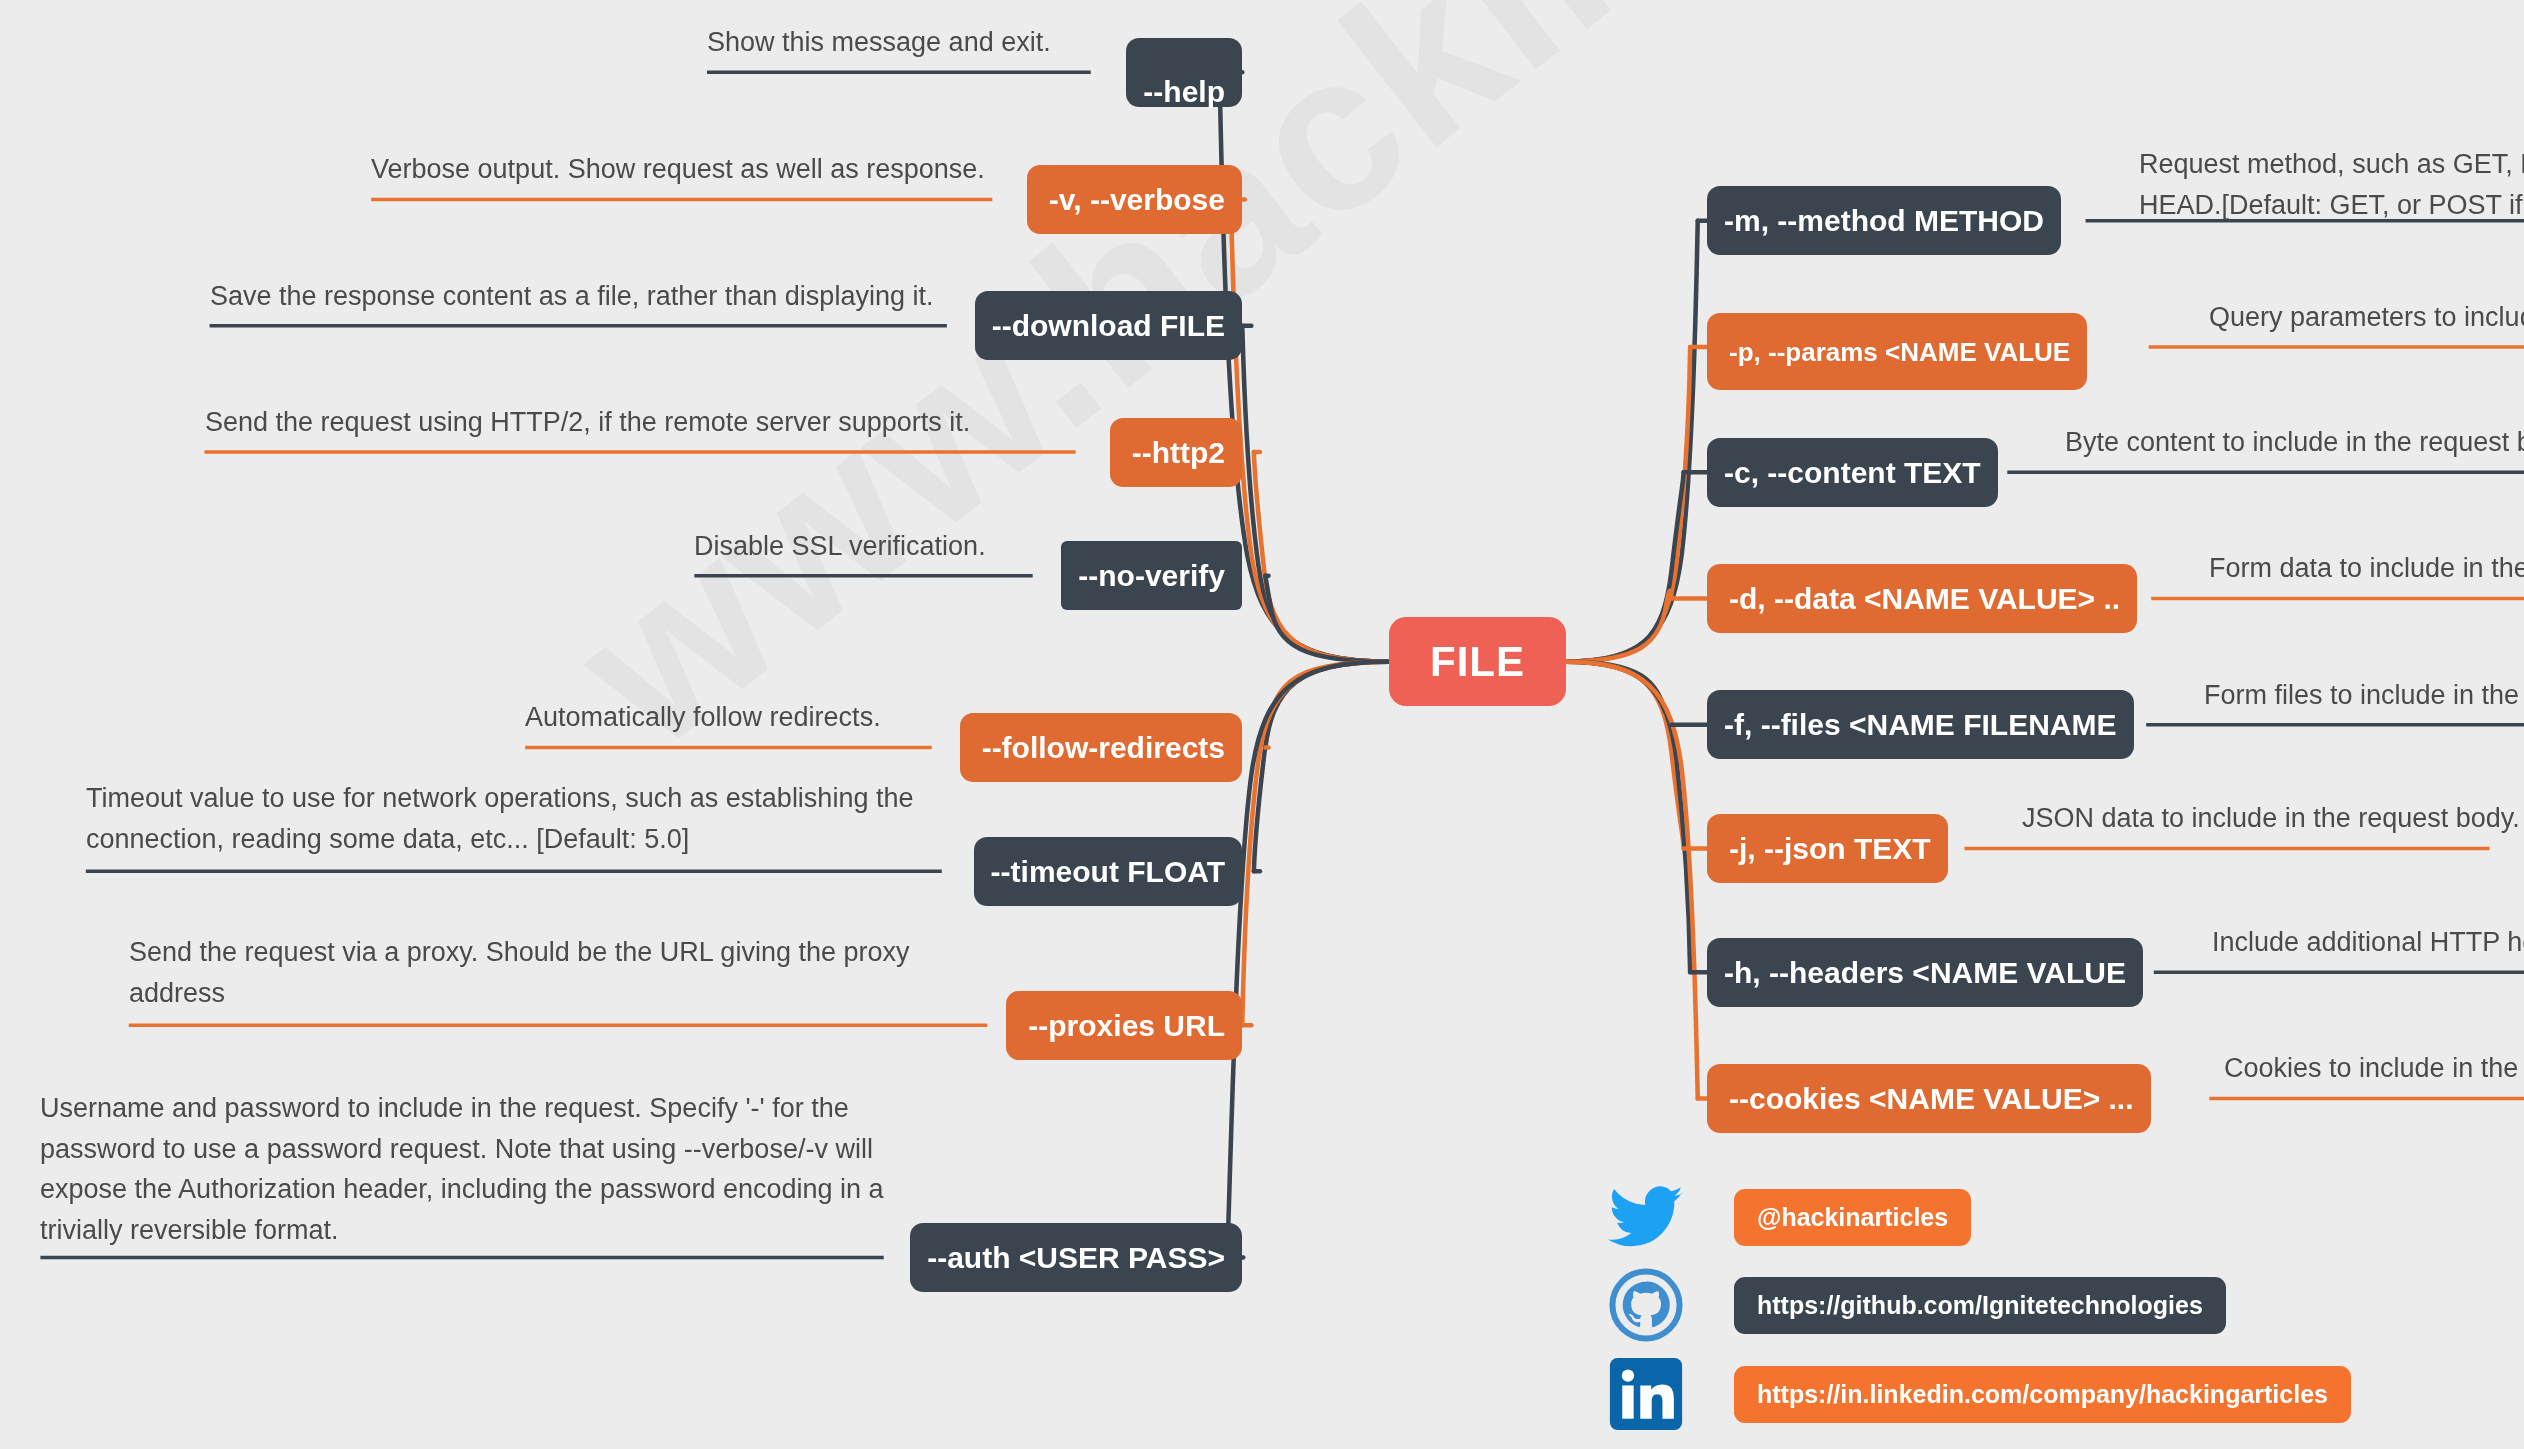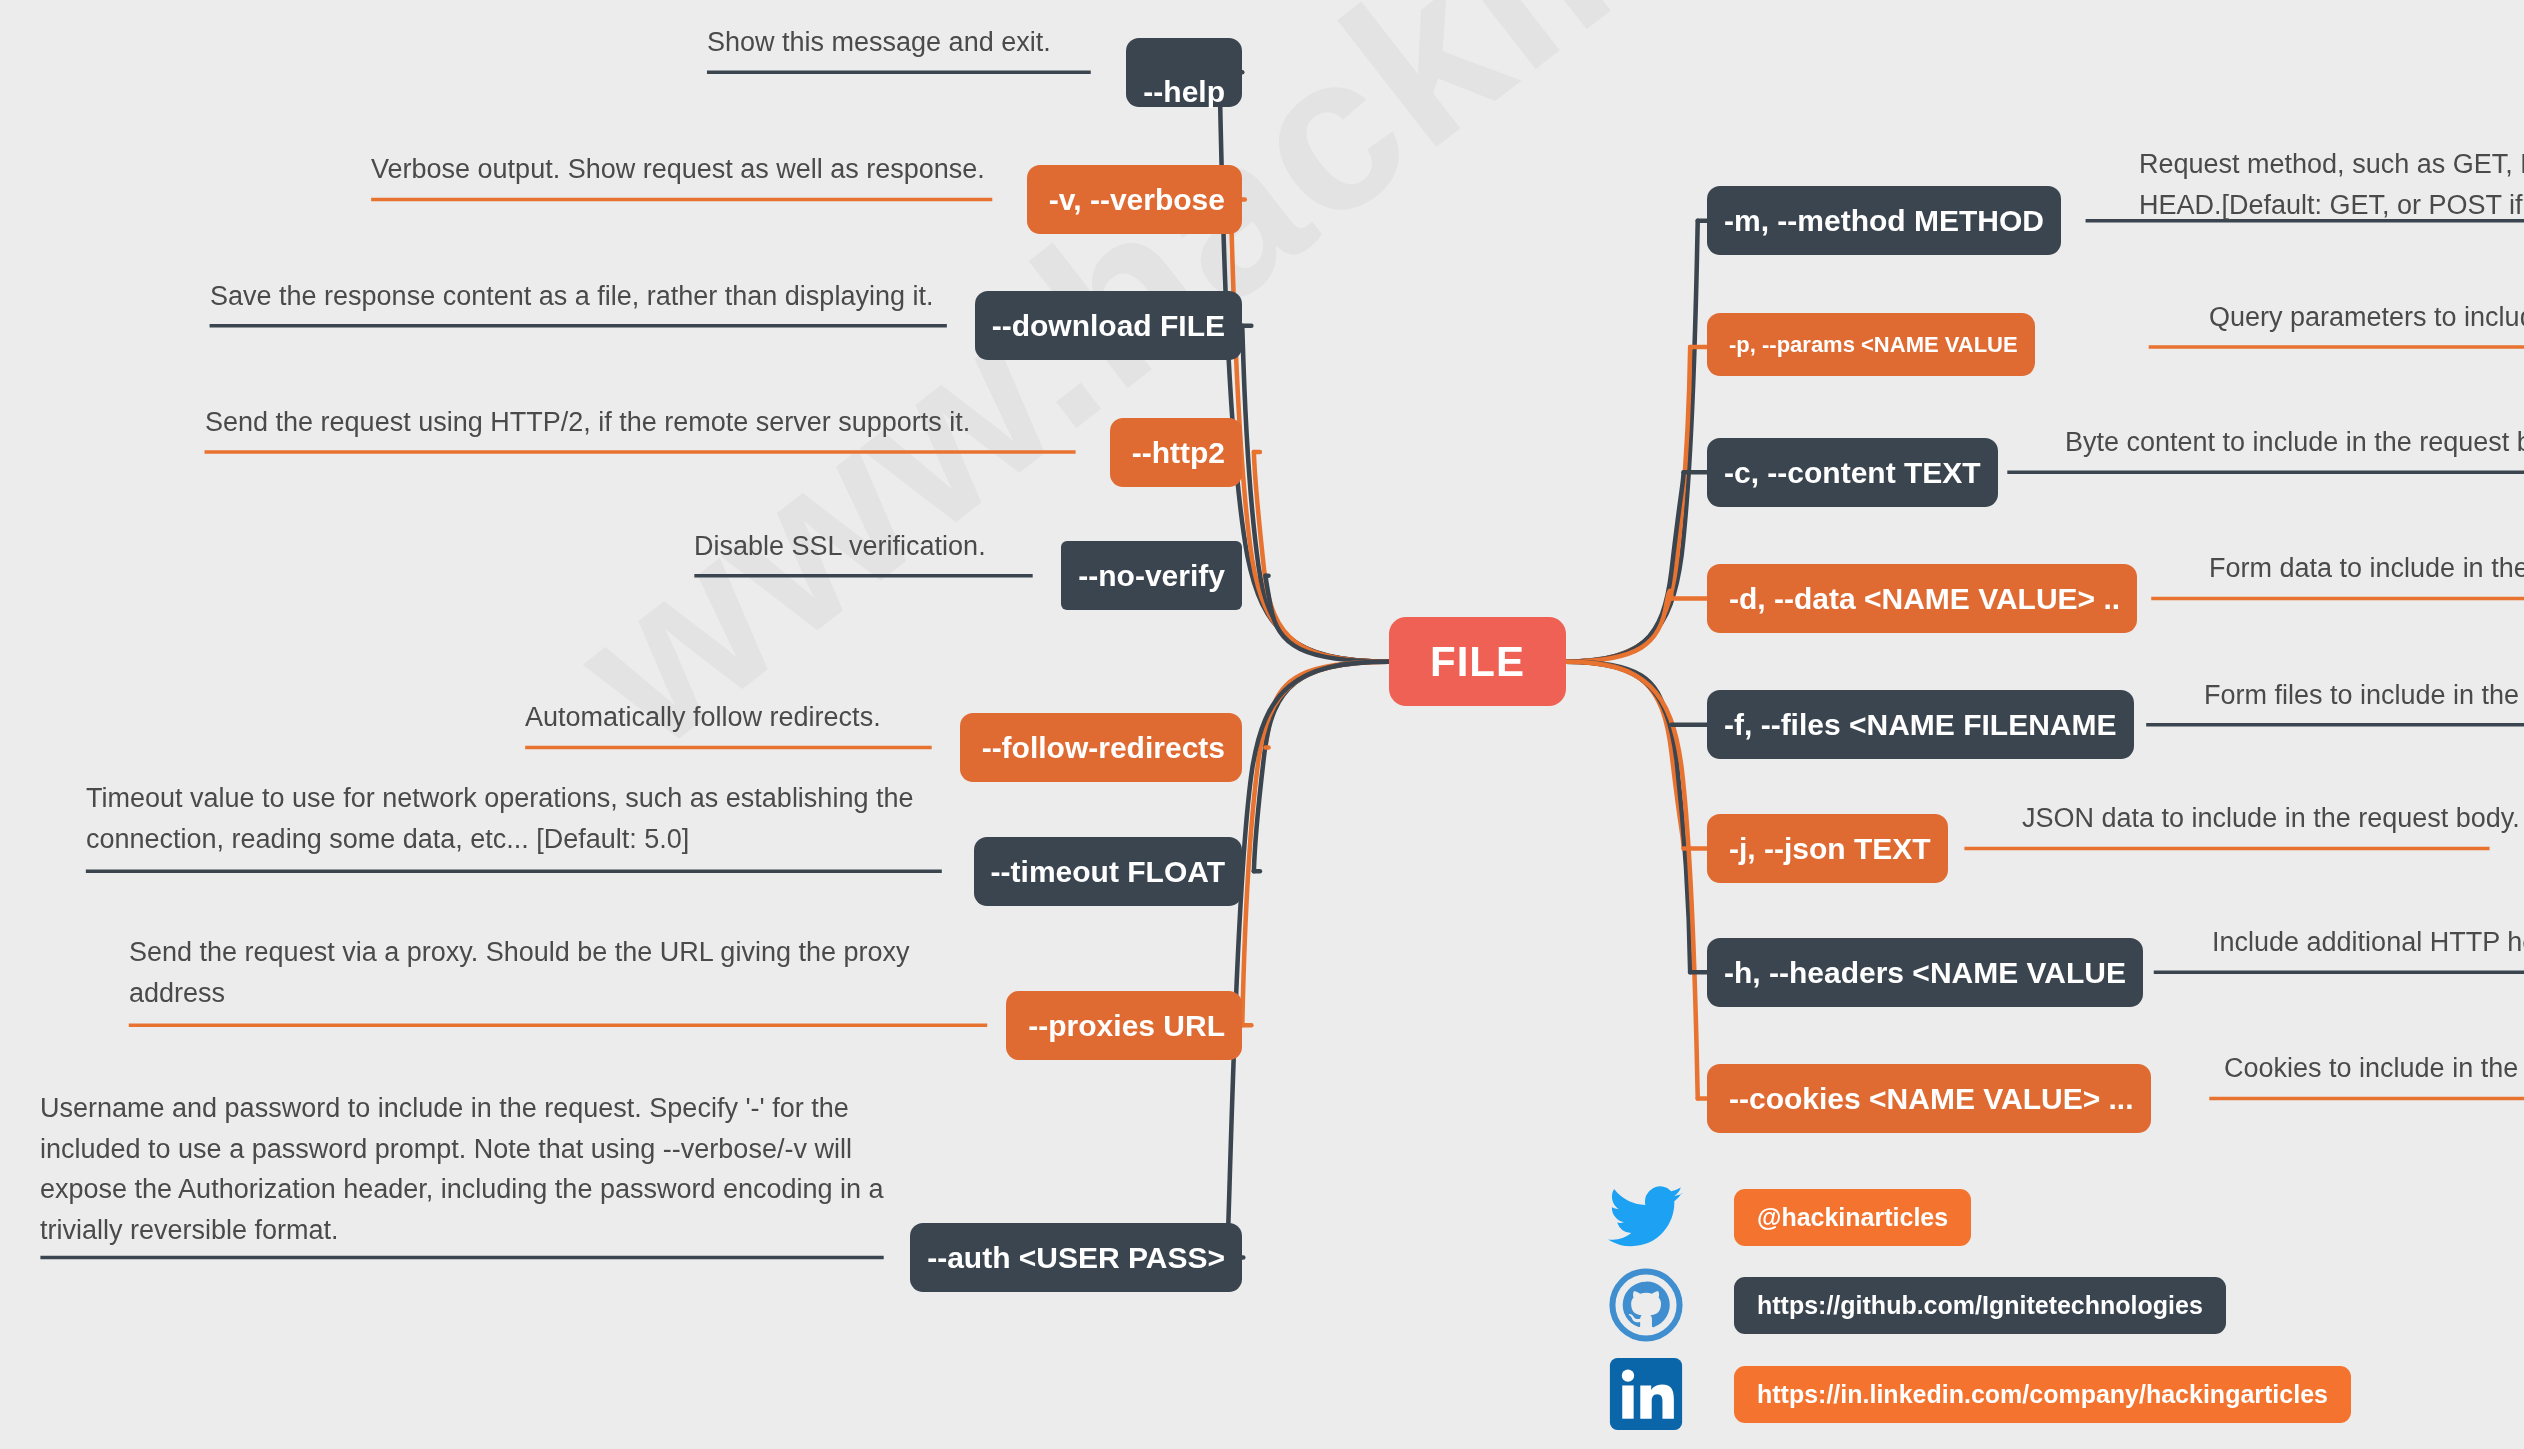--- a/index.html
+++ b/index.html
@@ -192,28 +192,28 @@
   <div class="desc" style="left:371px;top:149px;width:656px;">Verbose output. Show request as well as response.</div>
   <div class="desc" style="left:210px;top:276px;width:757px;">Save the response content as a file, rather than displaying it.</div>
   <div class="desc" style="left:205px;top:402px;width:909px;">Send the request using HTTP/2, if the remote server supports it.</div>
   <div class="desc" style="left:694px;top:526px;width:404px;">Disable SSL verification.</div>
   <div class="desc" style="left:525px;top:697px;width:454px;">Automatically follow redirects.</div>
   <div class="desc" style="left:86px;top:778px;width:889px;">Timeout value to use for network operations, such as establishing the
 connection, reading some    data, etc... [Default: 5.0]</div>
   <div class="desc" style="left:129px;top:932px;width:808px;">Send the request via a proxy. Should be the URL giving the proxy
 address</div>
   <div class="desc" style="left:40px;top:1088px;width:858px;">Username and password to include in the request. Specify '-' for the
-included to use a password prompt. Note that using --verbose/-v will
+password to use a password request. Note that using --verbose/-v will
 expose the Authorization header, including the password encoding in a
 trivially reversible format.</div>
 
   <div class="node dark" style="left:1707px;top:186px;height:69px;font-size:30px;">
     <span>-m, --method METHOD</span>
   </div>
-  <div class="node orange" style="left:1707px;top:313px;height:63px;font-size:22px;justify-content:flex-end;">
+  <div class="node orange" style="left:1707px;top:313px;height:77px;font-size:26px;justify-content:flex-end;">
     <span>-p, --params &lt;NAME VALUE</span>
   </div>
   <div class="node dark" style="left:1707px;top:438px;height:69px;font-size:30px;">
     <span>-c, --content TEXT</span>
   </div>
   <div class="node orange" style="left:1707px;top:564px;height:69px;font-size:30px;">
     <span>-d, --data &lt;NAME VALUE&gt; ..</span>
   </div>
   <div class="node dark" style="left:1707px;top:690px;height:69px;font-size:30px;">
     <span>-f, --files &lt;NAME FILENAME</span>

